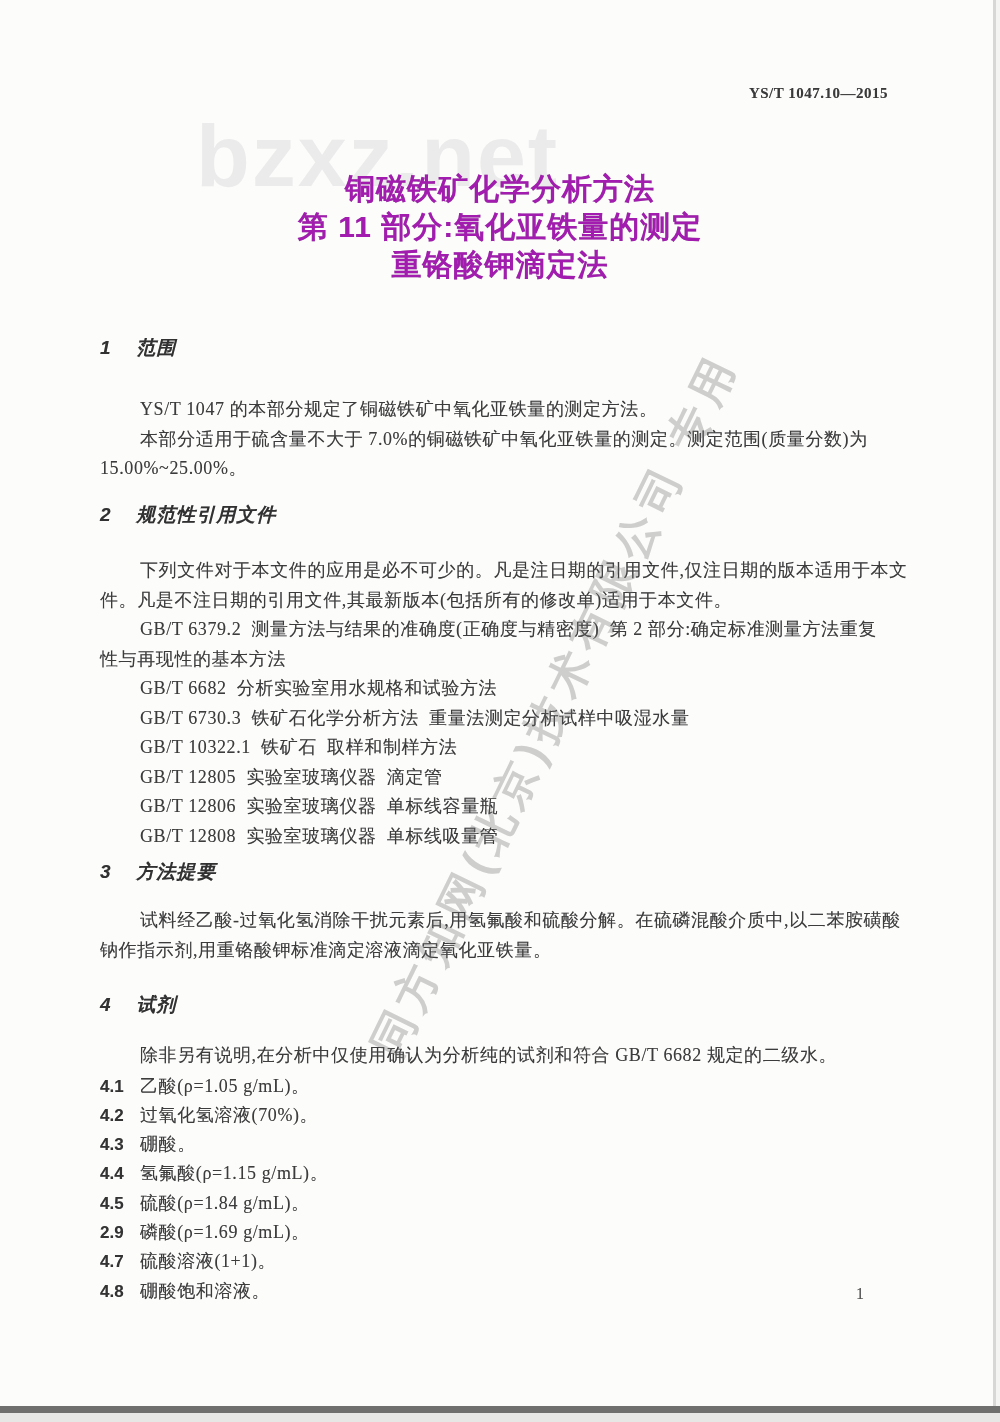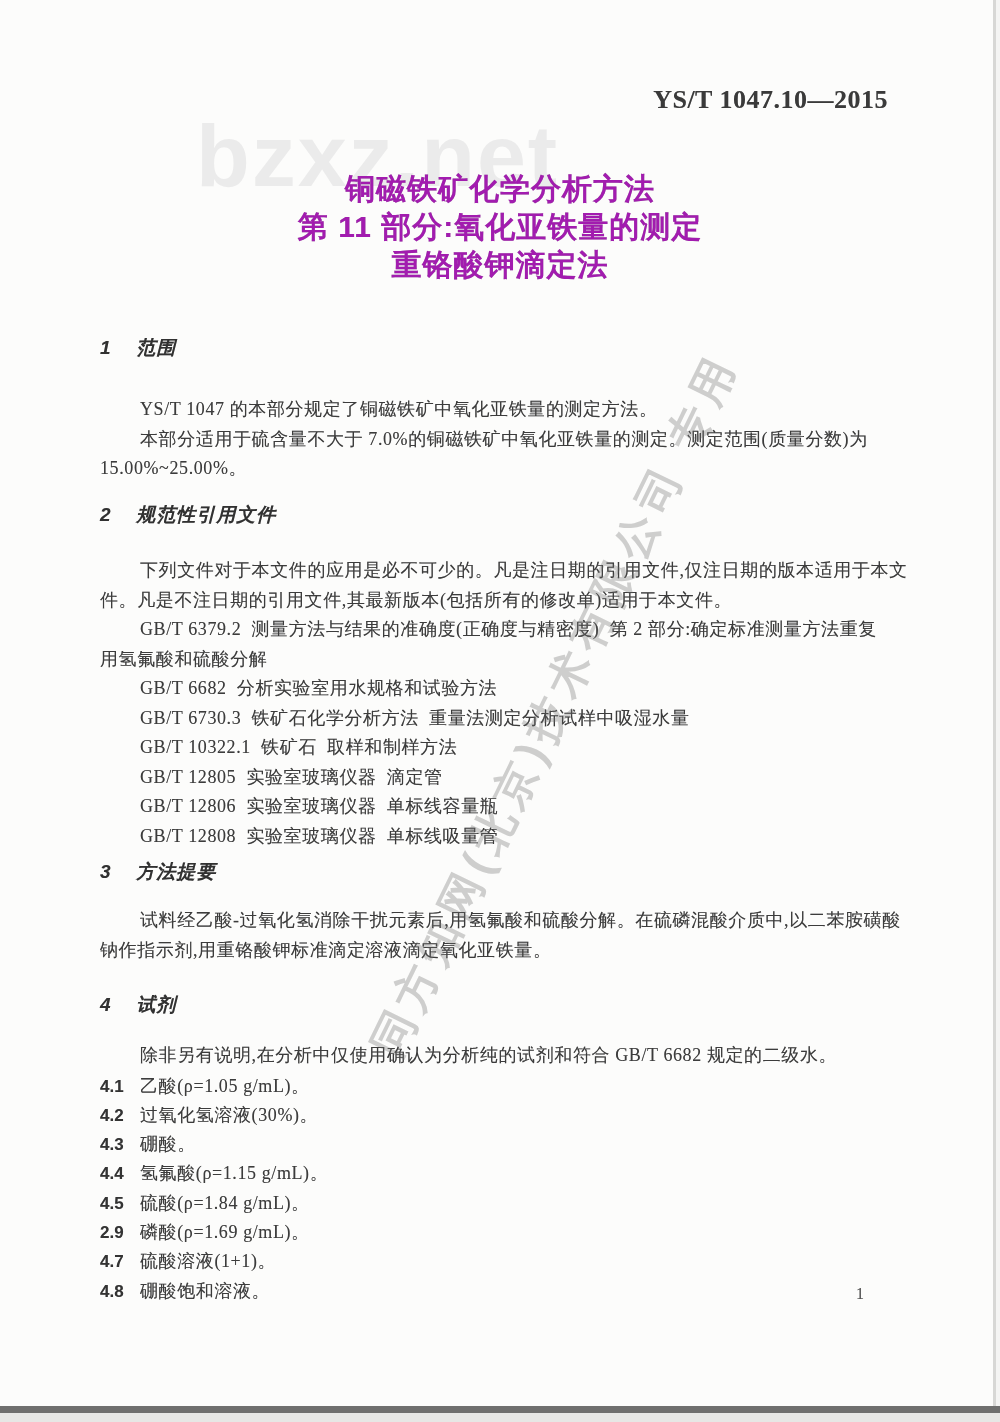--- a/index.html
+++ b/index.html
@@ -11,21 +11,21 @@
     font-family:"Liberation Serif","DejaVu Serif",serif;
     color:#3c3c3c;
     text-shadow:0 0 0.5px rgba(90,90,90,0.45);
   }
 
   
   .hdr{
     position:absolute;top:85px;left:0;right:112px;
     text-align:right;
     font-family:"Liberation Serif",serif;
-    font-weight:bold;font-size:26px;letter-spacing:0.5px;
+    font-weight:bold;font-size:15px;letter-spacing:0.5px;
     color:#3a3a3a;
   }
 
   
   .wm-corner{
     position:absolute;left:196px;top:112px;
     font-family:"Liberation Sans",sans-serif;
     font-weight:bold;font-size:88px;line-height:88px;
     letter-spacing:2px;
     color:#ebebeb;
@@ -145,21 +145,21 @@
 
   <section class="sec sec2">
     <h2 class="shead">
       <span class="snum">2</span>
       <span class="stitle">规范性引用文件</span>
     </h2>
     <div class="lines">
         <div class="bl ind">下列文件对于本文件的应用是必不可少的。凡是注日期的引用文件,仅注日期的版本适用于本文</div>
         <div class="bl">件。凡是不注日期的引用文件,其最新版本(包括所有的修改单)适用于本文件。</div>
         <div class="bl ind">GB/T 6379.2  测量方法与结果的准确度(正确度与精密度)  第 2 部分:确定标准测量方法重复</div>
-        <div class="bl">用氢氟酸和硫酸分解</div>
+        <div class="bl">性与再现性的基本方法</div>
         <div class="bl ind">GB/T 6682  分析实验室用水规格和试验方法</div>
         <div class="bl ind">GB/T 6730.3  铁矿石化学分析方法  重量法测定分析试样中吸湿水量</div>
         <div class="bl ind">GB/T 10322.1  铁矿石  取样和制样方法</div>
         <div class="bl ind">GB/T 12805  实验室玻璃仪器  滴定管</div>
         <div class="bl ind">GB/T 12806  实验室玻璃仪器  单标线容量瓶</div>
         <div class="bl ind">GB/T 12808  实验室玻璃仪器  单标线吸量管</div>
       </div>
   </section>
 
   <section class="sec sec3">
@@ -176,21 +176,21 @@
   <section class="sec sec4">
     <h2 class="shead">
       <span class="snum">4</span>
       <span class="stitle">试剂</span>
     </h2>
     <div class="lines">
         <div class="bl ind">除非另有说明,在分析中仅使用确认为分析纯的试剂和符合 GB/T 6682 规定的二级水。</div>
       </div>
     <div class="items">
         <div class="item"><span class="inum">4.1</span><span class="itext">乙酸(ρ=1.05 g/mL)。</span></div>
-        <div class="item"><span class="inum">4.2</span><span class="itext">过氧化氢溶液(30%)。</span></div>
+        <div class="item"><span class="inum">4.2</span><span class="itext">过氧化氢溶液(70%)。</span></div>
         <div class="item"><span class="inum">4.3</span><span class="itext">硼酸。</span></div>
         <div class="item"><span class="inum">4.4</span><span class="itext">氢氟酸(ρ=1.15 g/mL)。</span></div>
         <div class="item"><span class="inum">4.5</span><span class="itext">硫酸(ρ=1.84 g/mL)。</span></div>
         <div class="item"><span class="inum">2.9</span><span class="itext">磷酸(ρ=1.69 g/mL)。</span></div>
         <div class="item"><span class="inum">4.7</span><span class="itext">硫酸溶液(1+1)。</span></div>
         <div class="item"><span class="inum">4.8</span><span class="itext">硼酸饱和溶液。</span></div>
       </div>
   </section>
 
   <div class="pgnum">1</div>

